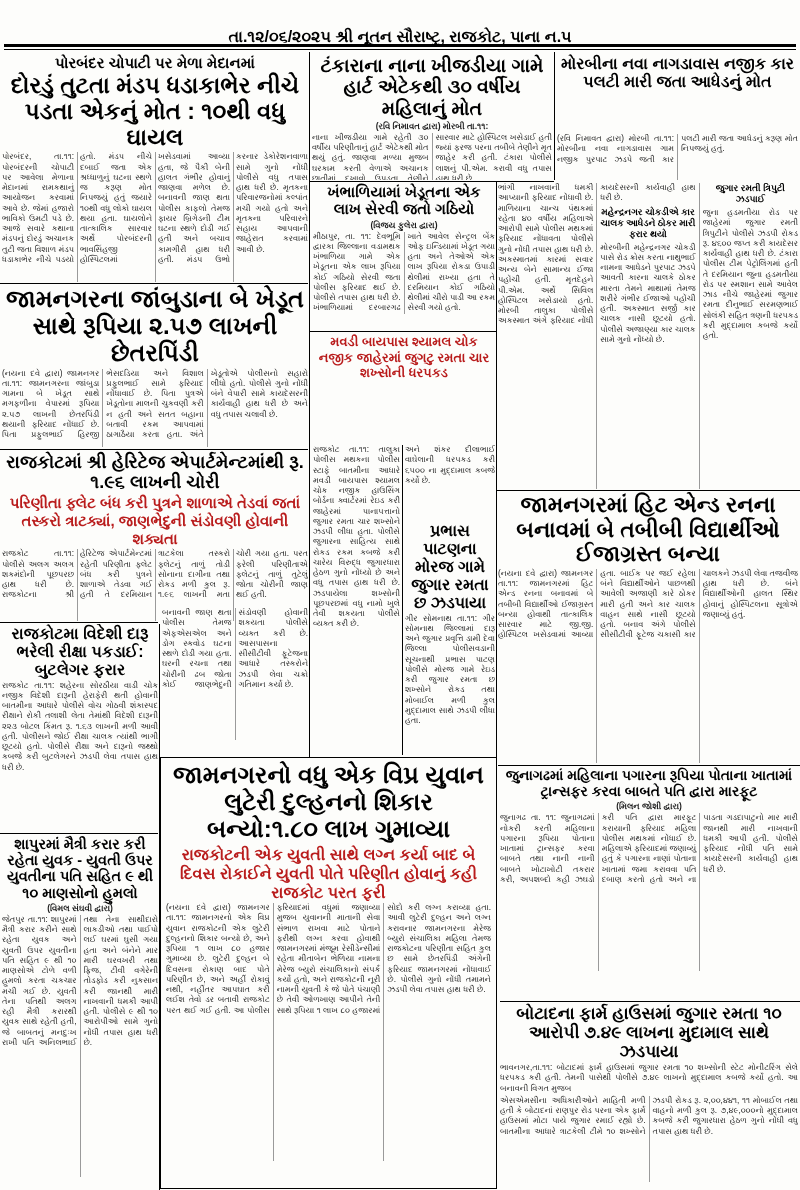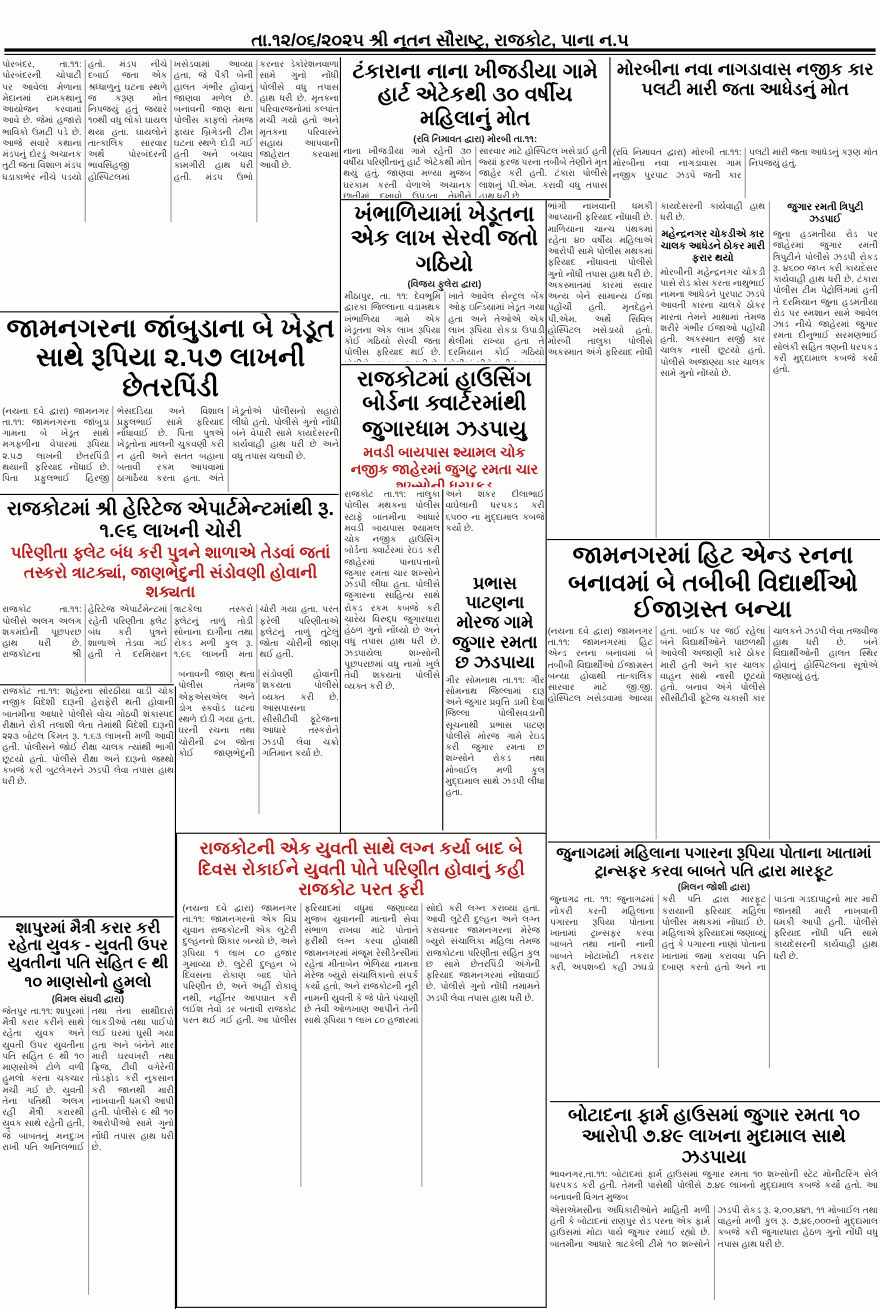--- a/index.html
+++ b/index.html
@@ -28,20 +28,22 @@
   .hr{position:absolute;height:1px;background:#000;}
   .boxed{border:1.5px solid #000;box-sizing:border-box;padding:3px 5px;background:#fdfdfb;}
 </style>
 </head>
 <body>
 
 <div class="masthead">તા.૧૨/૦૬/૨૦૨૫ શ્રી નૂતન સૌરાષ્ટ્ર, રાજકોટ, પાના ન.૫</div>
 <div class="mast-rule"></div>
 
 <div class="blk" style="left:2px;top:54px;width:306px;height:228px;">
+  <div class="kicker">પોરબંદર ચોપાટી પર મેળા મેદાનમાં</div>
+  <div class="hl hl-xl">દોરડું તુટતા મંડપ ધડાકાભેર નીચે પડતા એકનું મોત : ૧૦થી વધુ ઘાયલ</div>
   <div class="body cols4" style="height:148px;">પોરબંદર, તા.૧૧: પોરબંદરની ચોપાટી પર આવેલા મેળાના મેદાનમાં રામકથાનું આયોજન કરવામાં આવે છે. જેમાં હજારો ભાવિકો ઉમટી પડે છે. આજે સવારે કથાના મંડપનું દોરડું અચાનક તુટી જતા વિશાળ મંડપ ધડાકાભેર નીચે પડયો હતો. મંડપ નીચે દબાઈ જતા એક શ્રધ્ધાળુનું ઘટના સ્થળે જ કરૂણ મોત નિપજયું હતું જયારે ૧૦થી વધુ લોકો ઘાયલ થયા હતા. ઘાયલોને તાત્કાલિક સારવાર અર્થે પોરબંદરની ભાવસિંહજી હોસ્પિટલમાં ખસેડવામાં આવ્યા હતા, જે પૈકી બેની હાલત ગંભીર હોવાનું જાણવા મળેલ છે. બનાવની જાણ થતા પોલીસ કાફલો તેમજ ફાયર બ્રિગેડની ટીમ ઘટના સ્થળે દોડી ગઈ હતી અને બચાવ કામગીરી હાથ ધરી હતી. મંડપ ઉભો કરનાર ડેકોરેશનવાળા સામે ગુનો નોંધી પોલીસે વધુ તપાસ હાથ ધરી છે. મૃતકના પરિવારજનોમાં કલ્પાંત મચી ગયો હતો અને મૃતકના પરિવારને સહાય આપવાની જાહેરાત કરવામાં આવી છે.</div>
 </div>
 
 <div class="blk" style="left:312px;top:54px;width:240px;height:126px;">
   <div class="hl" style="font-size:19px;">ટંકારાના નાના ખીજડીયા ગામે હાર્ટ એટેકથી ૩૦ વર્ષીય મહિલાનું મોત</div>
   <div class="byline">(રવિ નિમાવત દ્વારા) મોરબી તા.૧૧:</div>
   <div class="body cols2" style="height:62px;">નાના ખીજડીયા ગામે રહેતી ૩૦ વર્ષીય પરિણીતાનું હાર્ટ એટેકથી મોત થયું હતું. જાણવા મળ્યા મુજબ ઘરકામ કરતી વેળાએ અચાનક છાતીમાં દુખાવો ઉપડતા તેણીને સારવાર માટે હોસ્પિટલ ખસેડાઈ હતી જ્યાં ફરજ પરના તબીબે તેણીને મૃત જાહેર કરી હતી. ટંકારા પોલીસે લાશનું પી.એમ. કરાવી વધુ તપાસ હાથ ધરી છે.</div>
 </div>
 
 <div class="blk" style="left:557px;top:54px;width:241px;height:78px;">
@@ -50,59 +52,60 @@
 <div class="blk body cols2" style="left:557px;top:134px;width:241px;height:46px;">(રવિ નિમાવત દ્વારા) મોરબી તા.૧૧: મોરબીના નવા નાગડાવાસ ગામ નજીક પુરપાટ ઝડપે જતી કાર પલટી મારી જતા આધેડનું કરૂણ મોત નિપજયું હતું.</div>
 <div class="blk body cols3" style="left:498px;top:183px;width:300px;height:306px;">
   <span>ભાંગી નાખવાની ધમકી આપ્યાની ફરિયાદ નોંધાવી છે. માળિયાના ચાન્ચ પંથકમાં રહેતા ૪૦ વર્ષીય મહિલાએ આરોપી સામે પોલીસ મથકમાં ફરિયાદ નોંધાવતા પોલીસે ગુનો નોંધી તપાસ હાથ ધરી છે. અકસ્માતમાં કારમાં સવાર અન્ય બેને સામાન્ય ઈજા પહોંચી હતી. મૃતદેહને પી.એમ. અર્થે સિવિલ હોસ્પિટલ ખસેડાયો હતો. મોરબી તાલુકા પોલીસે અકસ્માત અંગે ફરિયાદ નોંધી કાયદેસરની કાર્યવાહી હાથ ધરી છે.</span>
   <div class="inline-sub">મહેન્દ્રનગર ચોકડીએ કાર ચાલક આધેડને ઠોકર મારી ફરાર થયો</div>
   <span>મોરબીની મહેન્દ્રનગર ચોકડી પાસે રોડ ક્રોસ કરતા નાથુભાઈ નામના આધેડને પુરપાટ ઝડપે આવતી કારના ચાલકે ઠોકર મારતા તેમને માથામાં તેમજ શરીરે ગંભીર ઈજાઓ પહોંચી હતી. અકસ્માત સર્જી કાર ચાલક નાસી છૂટયો હતો. પોલીસે અજાણ્યા કાર ચાલક સામે ગુનો નોંધ્યો છે.</span>
   <div class="inline-sub">જુગાર રમતી ત્રિપુટી ઝડપાઈ</div>
   <span>જુના હડમતીયા રોડ પર જાહેરમાં જુગાર રમતી ત્રિપુટીને પોલીસે ઝડપી રોકડ રૂ. ૪૬૦૦ જપ્ત કરી કાયદેસર કાર્યવાહી હાથ ધરી છે. ટંકારા પોલીસ ટીમ પેટ્રોલિંગમાં હતી તે દરમિયાન જુના હડમતીયા રોડ પર સ્મશાન સામે આવેલ ઝાડ નીચે જાહેરમાં જુગાર રમતા દીનુભાઈ સરમણભાઈ સોલંકી સહિત ત્રણની ધરપકડ કરી મુદ્દામાલ કબજે કર્યો હતો.</span>
 </div>
 
 <div class="blk" style="left:313px;top:183px;width:182px;height:146px;">
-  <div class="hl" style="font-size:20px;">ખંભાળિયામાં ખેડૂતના એક લાખ સેરવી જતો ગઠિયો</div>
+  <div class="hl" style="font-size:15px;">ખંભાળિયામાં ખેડૂતના એક લાખ સેરવી જતો ગઠિયો</div>
   <div class="byline">(વિજય ફુલેરા દ્વારા)</div>
   <div class="body cols2" style="height:82px;">મીઠાપુર, તા. ૧૧: દેવભૂમિ દ્વારકા જિલ્લાના વડામથક ખંભાળિયા ગામે એક ખેડૂતના એક લાખ રૂપિયા કોઈ ગઠિયો સેરવી જતા પોલીસ ફરિયાદ થઈ છે. પોલીસે તપાસ હાથ ધરી છે. ખંભાળિયામાં દરબારગઢ ખાતે આવેલ સેન્ટ્રલ બેંક ઓફ ઇન્ડિયામાં ખેડૂત ગયા હતા અને તેઓએ એક લાખ રૂપિયા રોકડા ઉપાડી થેલીમાં રાખ્યા હતા તે દરમિયાન કોઈ ગઠિયો થેલીમાં ચીરો પાડી આ રકમ સેરવી ગયો હતો.</div>
 </div>
 
 <div class="blk" style="left:2px;top:285px;width:306px;height:162px;">
   <div class="hl" style="font-size:24px;">જામનગરના જાંબુડાના બે ખેડૂત સાથે રૂપિયા ૨.૫૭ લાખની છેતરપિંડી</div>
   <div class="body cols3" style="height:98px;">(નયના દવે દ્વારા) જામનગર તા.૧૧: જામનગરના જાંબુડા ગામના બે ખેડૂત સાથે મગફળીના વેપારમાં રૂપિયા ૨.૫૭ લાખની છેતરપિંડી થયાની ફરિયાદ નોંધાઈ છે. પિતા પ્રફુલભાઈ હિરજી ભેસદડિયા અને વિશાલ પ્રફુલભાઈ સામે ફરિયાદ નોંધાવાઈ છે. પિતા પુત્રએ ખેડૂતોના માલની ચુકવણી કરી ન હતી અને સતત બહાના બતાવી રકમ આપવામાં ઠાગાઠૈયા કરતા હતા. અંતે ખેડૂતોએ પોલીસનો સહારો લીધો હતો. પોલીસે ગુનો નોંધી બંને વેપારી સામે કાયદેસરની કાર્યવાહી હાથ ધરી છે અને વધુ તપાસ ચલાવી છે.</div>
 </div>
 
 <div class="blk" style="left:2px;top:451px;width:306px;height:170px;">
   <div class="hl" style="font-size:18px;">રાજકોટમાં શ્રી હેરિટેજ એપાર્ટમેન્ટમાંથી રૂ. ૧.૯૬ લાખની ચોરી</div>
   <div class="sub" style="font-size:15px;">પરિણીતા ફ્લેટ બંધ કરી પુત્રને શાળાએ તેડવાં જતાં તસ્કરો ત્રાટક્યાં, જાણભેદુની સંડોવણી હોવાની શક્યતા</div>
   <div class="body cols4" style="height:98px;">રાજકોટ તા.૧૧: પોલીસે અલગ અલગ શકમંદોની પૂછપરછ હાથ ધરી છે. રાજકોટના શ્રી હેરિટેજ એપાર્ટમેન્ટમાં રહેતી પરિણીતા ફ્લેટ બંધ કરી પુત્રને શાળાએ તેડવા ગઈ હતી તે દરમિયાન ત્રાટકેલા તસ્કરો ફ્લેટનું તાળું તોડી સોનાના દાગીના તથા રોકડ મળી કુલ રૂ. ૧.૯૬ લાખની મતા ચોરી ગયા હતા. પરત ફરેલી પરિણીતાએ ફ્લેટનું તાળું તુટેલું જોતા ચોરીની જાણ થઈ હતી.</div>
 </div>
 <div class="blk body cols2" style="left:162px;top:608px;width:146px;height:132px;">બનાવની જાણ થતા પોલીસ તેમજ એફએસએલ અને ડોગ સ્કવોડ ઘટના સ્થળે દોડી ગયા હતા. ઘરની રચના તથા ચોરીની ઢબ જોતા કોઈ જાણભેદુની સંડોવણી હોવાની શકયતા પોલીસે વ્યક્ત કરી છે. આસપાસના સીસીટીવી ફૂટેજના આધારે તસ્કરોને ઝડપી લેવા ચક્રો ગતિમાન કર્યા છે.</div>
 
 <div class="blk" style="left:313px;top:333px;width:182px;height:110px;">
-  <div class="hl" style="font-size:20px;">રાજકોટમાં હાઉસિંગ બોર્ડના ક્વાર્ટરમાંથી જુગારધામ ઝડપાયુ</div>
   <div class="sub" style="font-size:13px;">મવડી બાયપાસ શ્યામલ ચોક નજીક જાહેરમાં જુગટુ રમતા ચાર શખ્સોની ધરપકડ</div>
 </div>
 <div class="blk body" style="left:313px;top:445px;width:87px;height:310px;">રાજકોટ તા.૧૧: તાલુકા પોલીસ મથકના પોલીસ સ્ટાફે બાતમીના આધારે મવડી બાયપાસ શ્યામલ ચોક નજીક હાઉસિંગ બોર્ડના ક્વાર્ટરમાં રેઇડ કરી જાહેરમાં પાનાપત્તાનો જુગાર રમતા ચાર શખ્સોને ઝડપી લીધા હતા. પોલીસે જુગારના સાહિત્ય સાથે રોકડ રકમ કબજે કરી ચારેય વિરુદ્ધ જુગારધારા હેઠળ ગુનો નોંધ્યો છે અને વધુ તપાસ હાથ ધરી છે. ઝડપાયેલા શખ્સોની પૂછપરછમાં વધુ નામો ખુલે તેવી શકયતા પોલીસે વ્યક્ત કરી છે.</div>
 <div class="blk body" style="left:405px;top:445px;width:90px;height:74px;">અને શંકર દીલાભાઈ વાઘેલાની ધરપકડ કરી ૬૫૦૦ ના મુદ્દામાલ કબજે કર્યો છે.</div>
 
 <div class="blk" style="left:405px;top:521px;width:90px;height:234px;">
   <div class="hl" style="font-size:16px;">પ્રભાસ પાટણના મોરજ ગામે જુગાર રમતા છ ઝડપાયા</div>
   <div class="body" style="height:160px;">ગીર સોમનાથ તા.૧૧: ગીર સોમનાથ જિલ્લામાં દારૂ અને જુગાર પ્રવૃત્તિ ડામી દેવા જિલ્લા પોલીસવડાની સૂચનાથી પ્રભાસ પાટણ પોલીસે મોરજ ગામે રેઇડ કરી જુગાર રમતા છ શખ્સોને રોકડ તથા મોબાઈલ મળી કુલ મુદ્દામાલ સાથે ઝડપી લીધા હતા.</div>
 </div>
 
 <div class="blk" style="left:498px;top:492px;width:300px;height:271px;">
   <div class="hl" style="font-size:22px;">જામનગરમાં હિટ એન્ડ રનના બનાવમાં બે તબીબી વિદ્યાર્થીઓ ઈજાગ્રસ્ત બન્યા</div>
   <div class="body cols3" style="height:198px;">(નયના દવે દ્વારા) જામનગર તા.૧૧: જામનગરમાં હિટ એન્ડ રનના બનાવમાં બે તબીબી વિદ્યાર્થીઓ ઈજાગ્રસ્ત બન્યા હોવાથી તાત્કાલિક સારવાર માટે જી.જી. હોસ્પિટલ ખસેડવામાં આવ્યા હતા. બાઈક પર જઈ રહેલા બંને વિદ્યાર્થીઓને પાછળથી આવેલી અજાણી કારે ઠોકર મારી હતી અને કાર ચાલક વાહન સાથે નાસી છૂટયો હતો. બનાવ અંગે પોલીસે સીસીટીવી ફૂટેજ ચકાસી કાર ચાલકને ઝડપી લેવા તજવીજ હાથ ધરી છે. બંને વિદ્યાર્થીઓની હાલત સ્થિર હોવાનું હોસ્પિટલના સૂત્રોએ જણાવ્યું હતું.</div>
 </div>
 
 <div class="blk" style="left:2px;top:624px;width:156px;height:208px;">
+  <div class="hl" style="font-size:16px;">રાજકોટમા વિદેશી દારૂ ભરેલી રીક્ષા પકડાઈ: બુટલેગર ફરાર</div>
   <div class="body" style="height:158px;">રાજકોટ તા.૧૧: શહેરના સોરઠીયા વાડી ચોક નજીક વિદેશી દારૂની હેરાફેરી થતી હોવાની બાતમીના આધારે પોલીસે વોચ ગોઠવી શંકાસ્પદ રીક્ષાને રોકી તલાશી લેતા તેમાંથી વિદેશી દારૂની ૨૨૩ બોટલ કિંમત રૂ. ૧.૬૩ લાખની મળી આવી હતી. પોલીસને જોઈ રીક્ષા ચાલક ત્યાંથી ભાગી છૂટયો હતો. પોલીસે રીક્ષા અને દારૂનો જથ્થો કબજે કરી બુટલેગરને ઝડપી લેવા તપાસ હાથ ધરી છે.</div>
 </div>
 
 <div class="blk boxed" style="left:160px;top:757px;width:337px;height:432px;">
+  <div class="hl" style="font-size:24px;">જામનગરનો વધુ એક વિપ્ર યુવાન લુટેરી દુલ્હનનો શિકાર બન્યો:૧.૮૦ લાખ ગુમાવ્યા</div>
   <div class="sub" style="font-size:16px;">રાજકોટની એક યુવતી સાથે લગ્ન કર્યા બાદ બે દિવસ રોકાઈને યુવતી પોતે પરિણીત હોવાનું કહી રાજકોટ પરત ફરી</div>
   <div class="body cols3" style="height:258px;">(નયના દવે દ્વારા) જામનગર તા.૧૧: જામનગરનો એક વિપ્ર યુવાન રાજકોટની એક લુટેરી દુલ્હનનો શિકાર બન્યો છે, અને રૂપિયા ૧ લાખ ૮૦ હજાર ગુમાવ્યા છે. લુટેરી દુલ્હન બે દિવસના રોકાણ બાદ પોતે પરિણીત છે, અને અહીં રોકાવું નથી, નહીંતર આપઘાત કરી લઈશ તેવો ડર બતાવી રાજકોટ પરત થઈ ગઈ હતી. આ પોલીસ ફરિયાદમાં વધુમાં જણાવ્યા મુજબ યુવાનની માતાની સેવા સંભાળ રાખવા માટે પોતાને ફરીથી લગ્ન કરવા હોવાથી જામનગરમાં મંજૂમ રેસીડેન્સીમાં રહેતા મીતાબેન ભેળિયા નામના મેરેજ બ્યુરો સંચાલિકાનો સંપર્ક કર્યો હતો, અને રાજકોટની નૂરી નામની યુવતી કે જે પોતે પંચાણી છે તેવી ઓળખાણ આપીને તેની સાથે રૂપિયા ૧ લાખ ૮૦ હજારમાં સોદો કરી લગ્ન કરાવ્યા હતા. આવી લુટેરી દુલ્હન અને લગ્ન કરાવનાર જામનગરના મેરેજ બ્યુરો સંચાલિકા મહિલા તેમજ રાજકોટના પરિણીતા સહિત કુલ છ સામે છેતરપિંડી અંગેની ફરિયાદ જામનગરમાં નોંધાવાઈ છે. પોલીસે ગુનો નોંધી તમામને ઝડપી લેવા તપાસ હાથ ધરી છે.</div>
 </div>
 
 <div class="blk" style="left:500px;top:767px;width:298px;height:232px;">
   <div class="hl" style="font-size:14px;">જુનાગઢમાં મહિલાના પગારના રૂપિયા પોતાના ખાતામાં ટ્રાન્સફર કરવા બાબતે પતિ દ્વારા મારફૂટ</div>
   <div class="byline">(મિલન જોશી દ્વારા)</div>
   <div class="body cols3" style="height:158px;">જુનાગઢ તા. ૧૧: જુનાગઢમાં નોકરી કરતી મહિલાના પગારના રૂપિયા પોતાના ખાતામાં ટ્રાન્સફર કરવા બાબતે તથા નાની નાની બાબતે ખોટાખોટી તકરાર કરી, અપશબ્દો કહી ઝઘડો કરી પતિ દ્વારા મારફૂટ કરાયાની ફરિયાદ મહિલા પોલીસ મથકમાં નોંધાઈ છે. મહિલાએ ફરિયાદમાં જણાવ્યું હતું કે પગારના નાણાં પોતાના ખાતામાં જમા કરાવવા પતિ દબાણ કરતો હતો અને ના પાડતા ગડદાપાટુનો માર મારી જાનથી મારી નાખવાની ધમકી આપી હતી. પોલીસે ફરિયાદ નોંધી પતિ સામે કાયદેસરની કાર્યવાહી હાથ ધરી છે.</div>
 </div>
 

